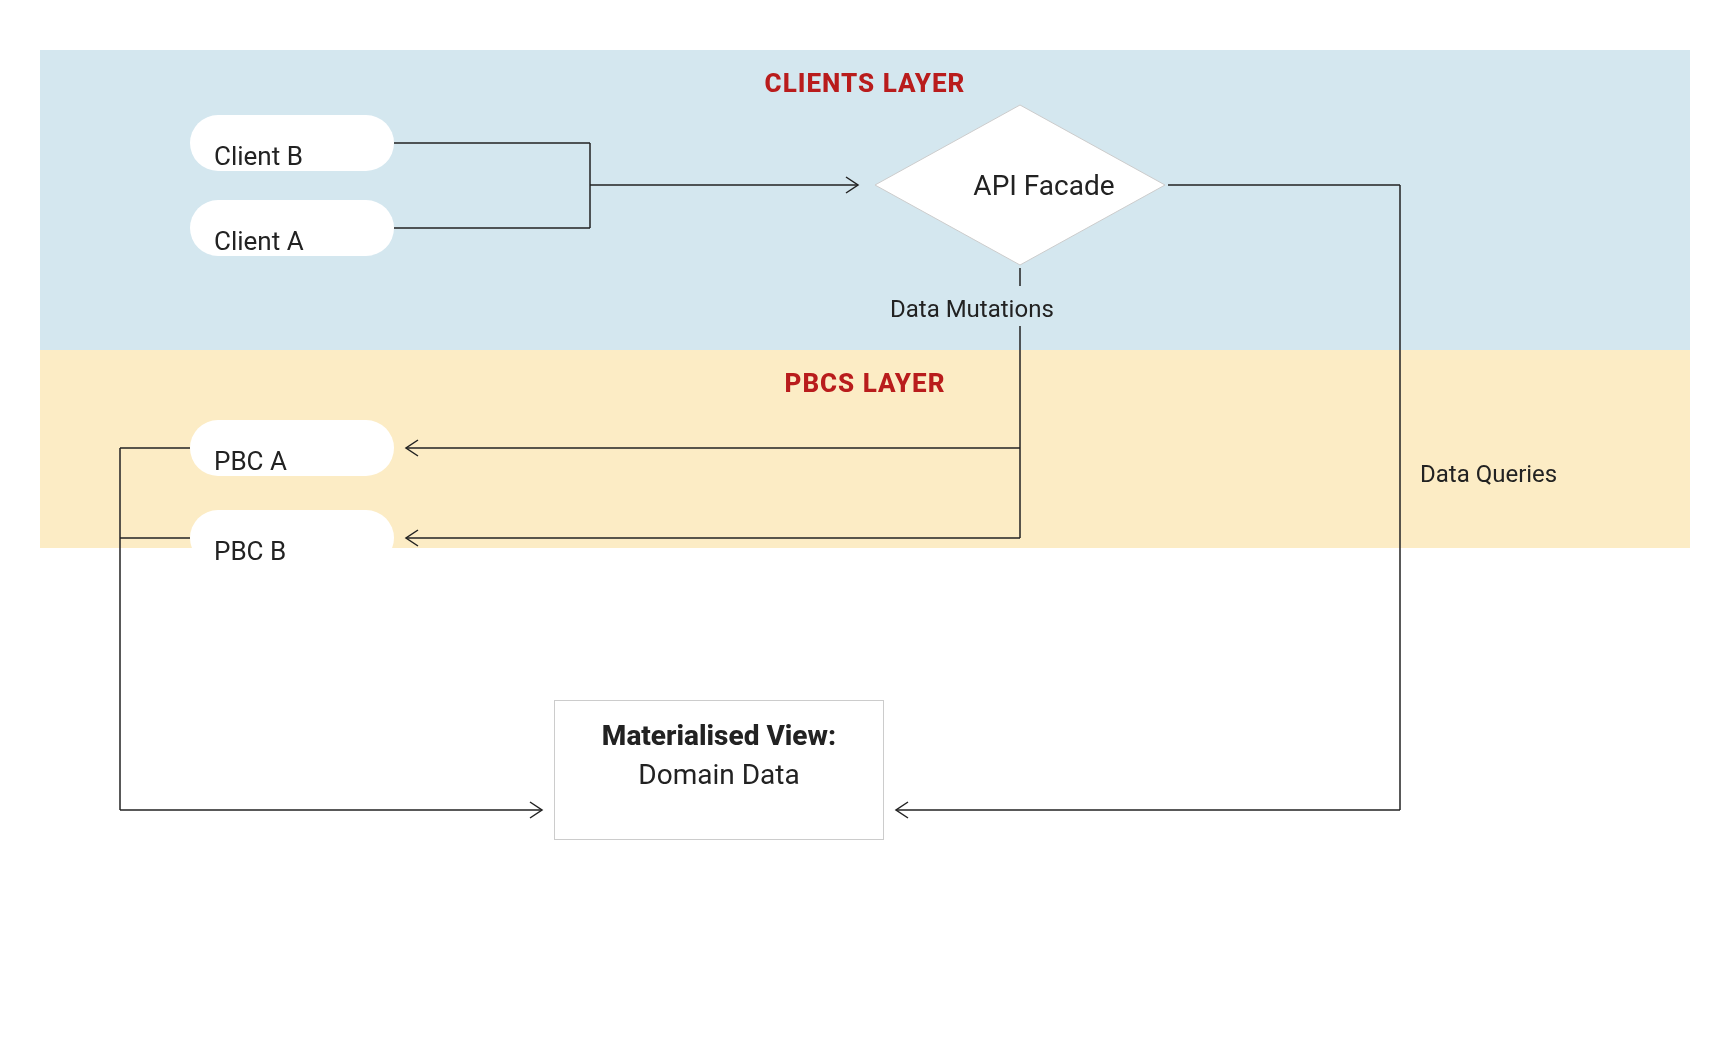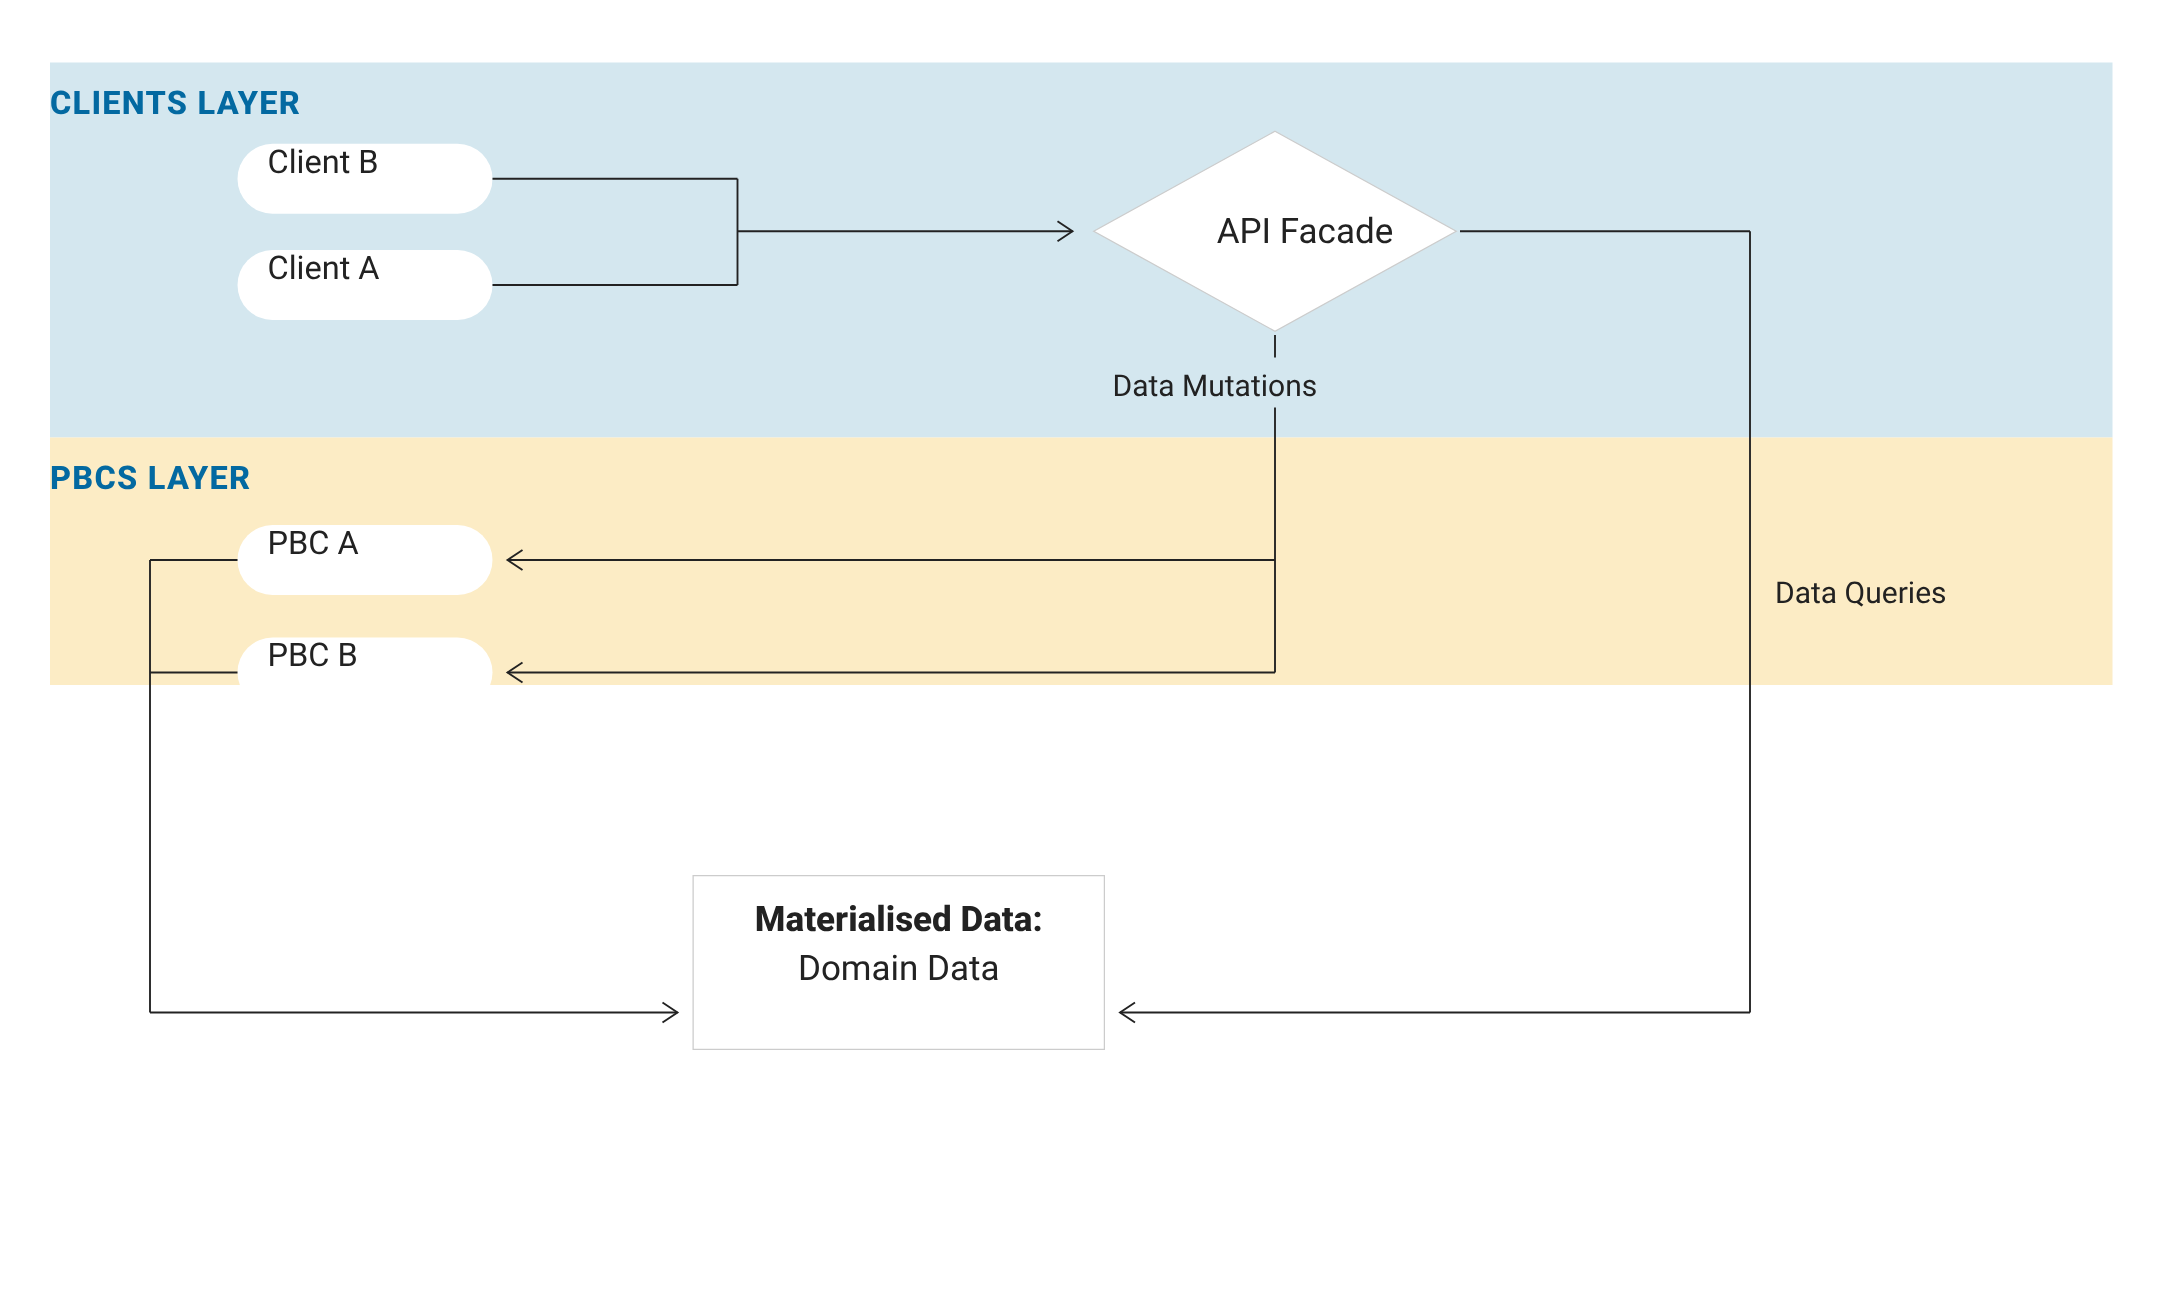--- a/index.html
+++ b/index.html
@@ -20,33 +20,34 @@
   .band {
     position: absolute;
     left: 40px;
     right: 40px;
   }
   .band-title {
     position: absolute;
     top: 18px;
     left: 0;
     right: 0;
+    text-align: center;
     font-weight: 800;
     font-size: 26px;
     letter-spacing: 1px;
-    color: #0369a1;
+    color: #b91c1c;
   }
   .pill {
     position: absolute;
     height: 56px;
     padding: 0 24px;
     background: #ffffff;
     border-radius: 28px;
     display: flex;
-    align-items: flex-start;
+    align-items: flex-end;
     font-size: 26px;
     color: #222;
     box-shadow: none;
   }
   .rectbox {
     position: absolute;
     background: #fff;
     border: 1px solid #ccc;
     text-align: center;
   }
@@ -128,21 +129,21 @@
   </div>
 
   <div class="pill" style="left:190px; top:420px; width:204px;">
     <span>PBC A</span>
   </div>
   <div class="pill" style="left:190px; top:510px; width:204px;">
     <span>PBC B</span>
   </div>
 
   <div class="rectbox" style="left:554px; top:700px; width:330px; height:140px;">
-    <div class="mv-title">Materialised Data:</div>
+    <div class="mv-title">Materialised View:</div>
     <div class="mv-sub">Domain Data</div>
   </div>
 
   <div class="edge-label" style="left:890px; top:295px;text-align:right;">Data Mutations</div>
   <div class="edge-label" style="left:1420px; top:460px;">Data Queries</div>
 
   <svg class="connectors">
 
     <line x1="394" y1="143" x2="590" y2="143"></line>
 

